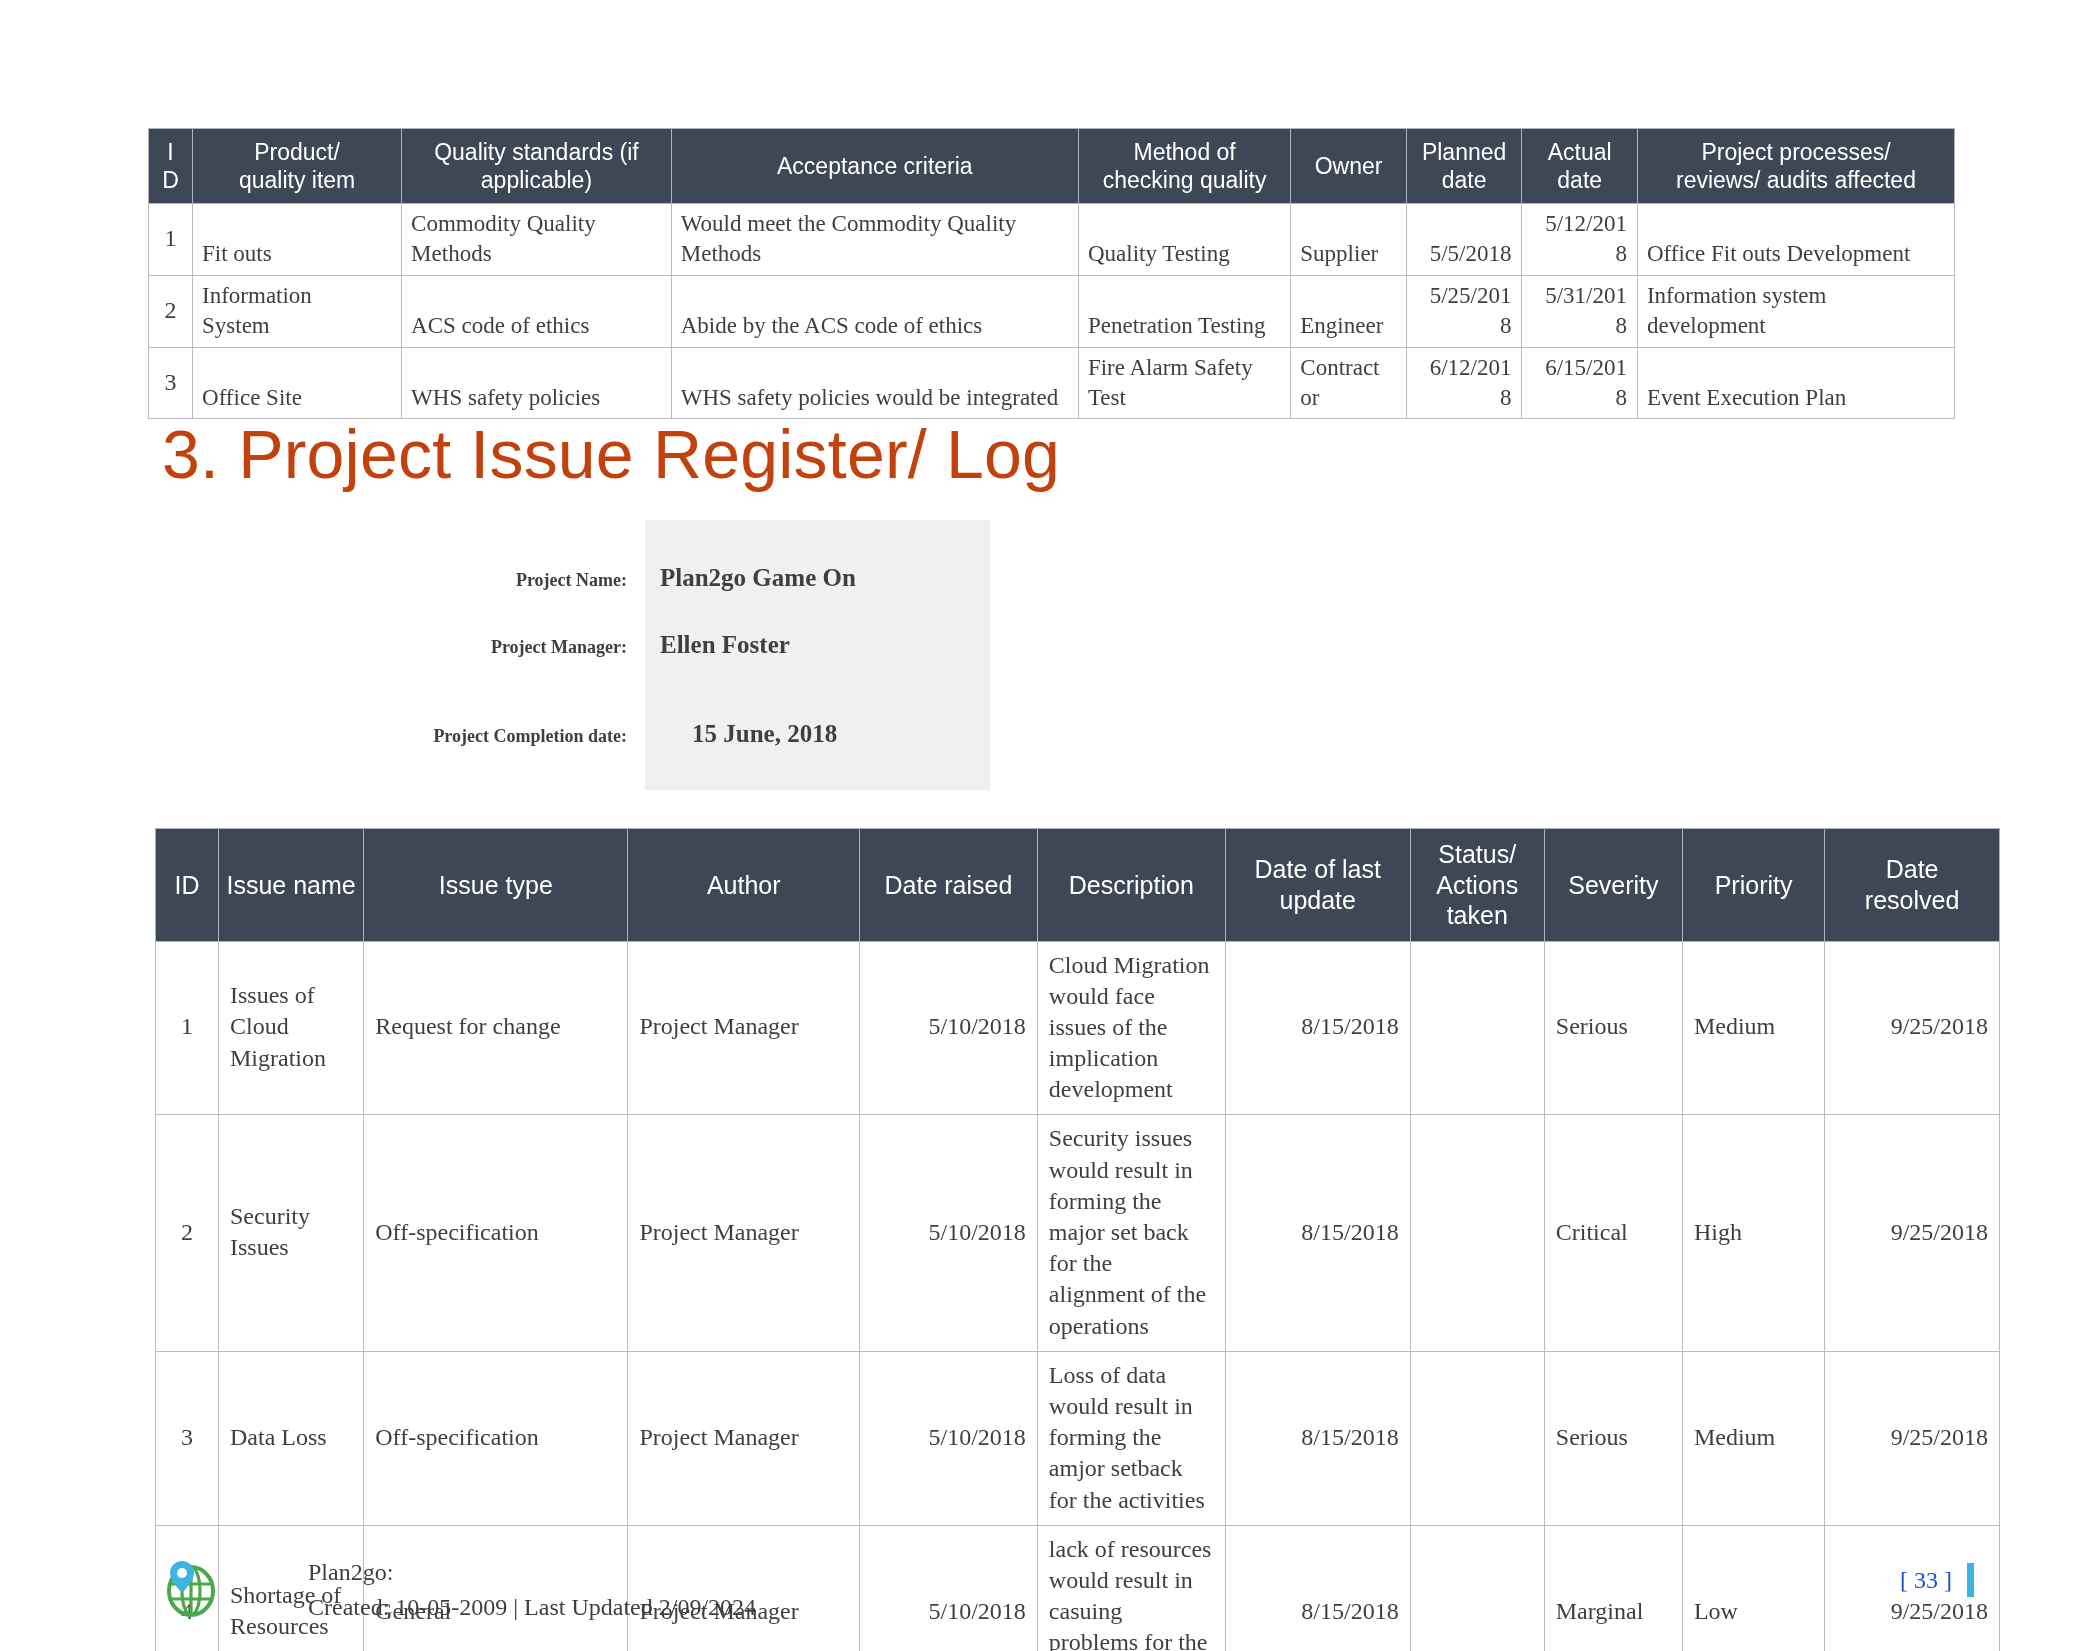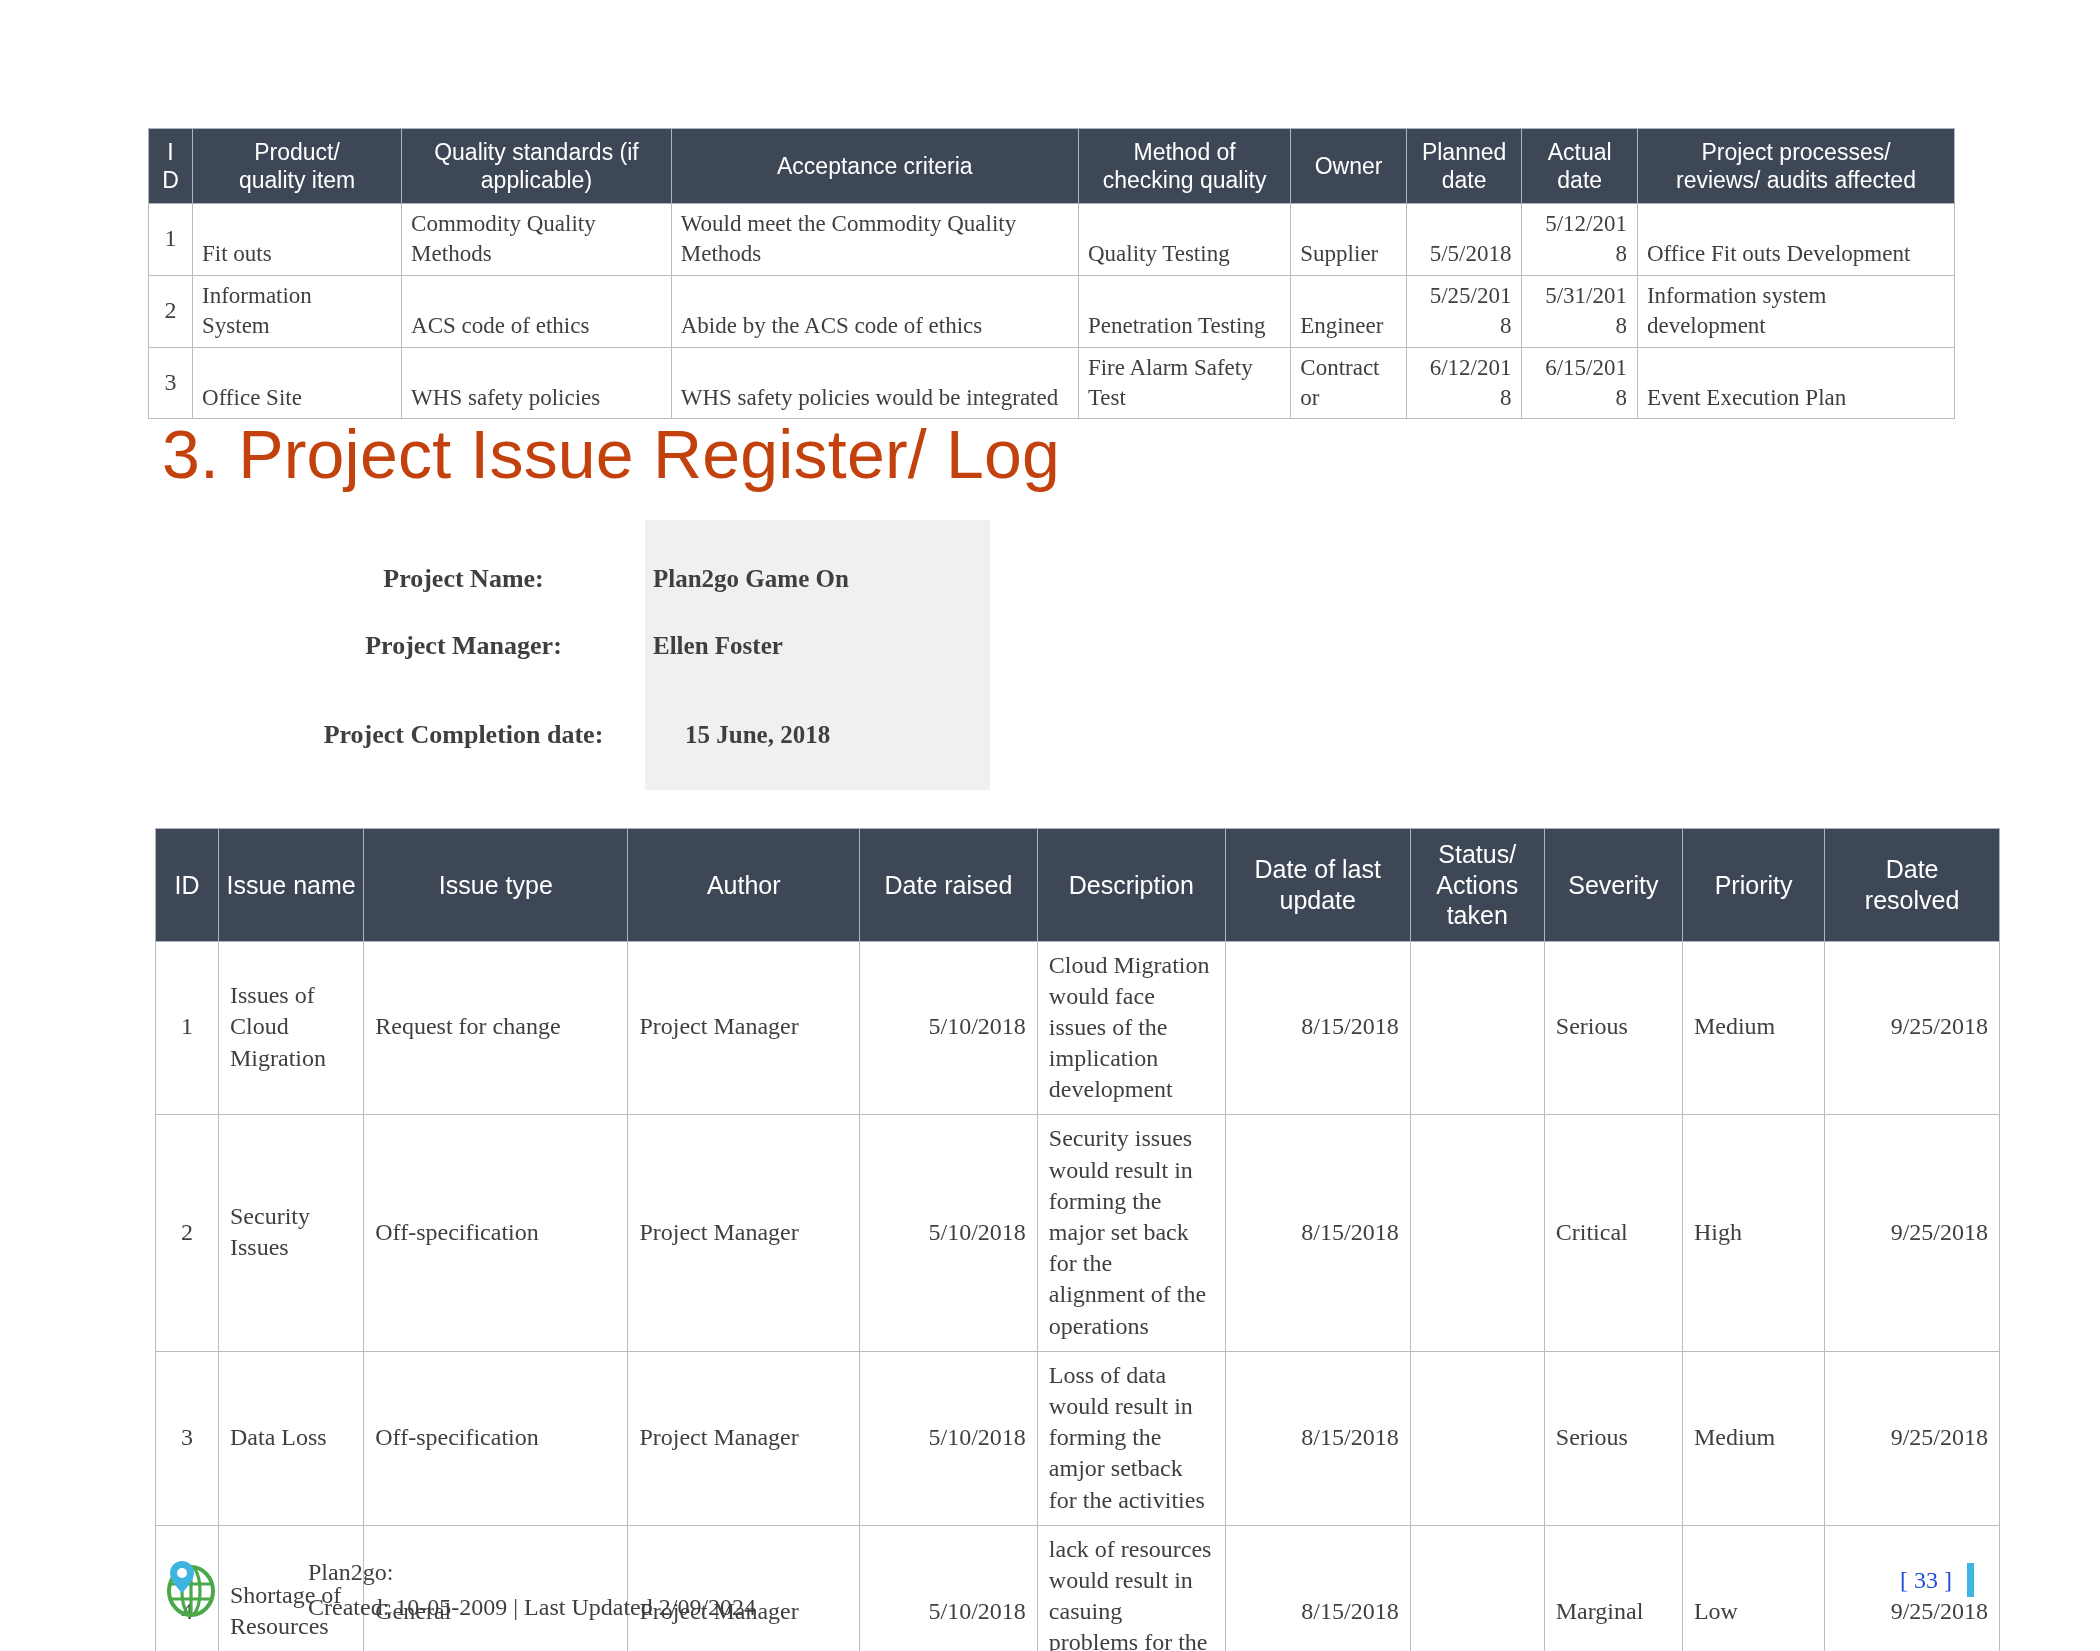--- a/index.html
+++ b/index.html
@@ -104,35 +104,35 @@
     background: #f0f0f0;
   }
   #project-info .row {
     position: relative;
     display: flex;
     align-items: baseline;
     height: 89px;
   }
   #project-info .label {
     width: 345px;
-    text-align: center;
+    text-align: right;
     padding-right: 18px;
     font-weight: bold;
-    font-size: 26px;
+    font-size: 18px;
     color: #3f3f3f;
     position: relative;
     z-index: 2;
   }
   #project-info .value {
     font-weight: bold;
     font-size: 25px;
     color: #3f3f3f;
     position: relative;
     z-index: 2;
-    padding-left: 8px;
+    padding-left: 15px;
   }
   #project-info .row.r1 { padding-top: 44px; height: 89px; }
   #project-info .row.r2 { padding-top: 22px; height: 89px; }
   #project-info .row.r3 { padding-top: 22px; height: 89px; gap: 32px; }
 
   
   #issue-table-wrap {
     position: absolute;
     left: 155px;
     top: 828px;

